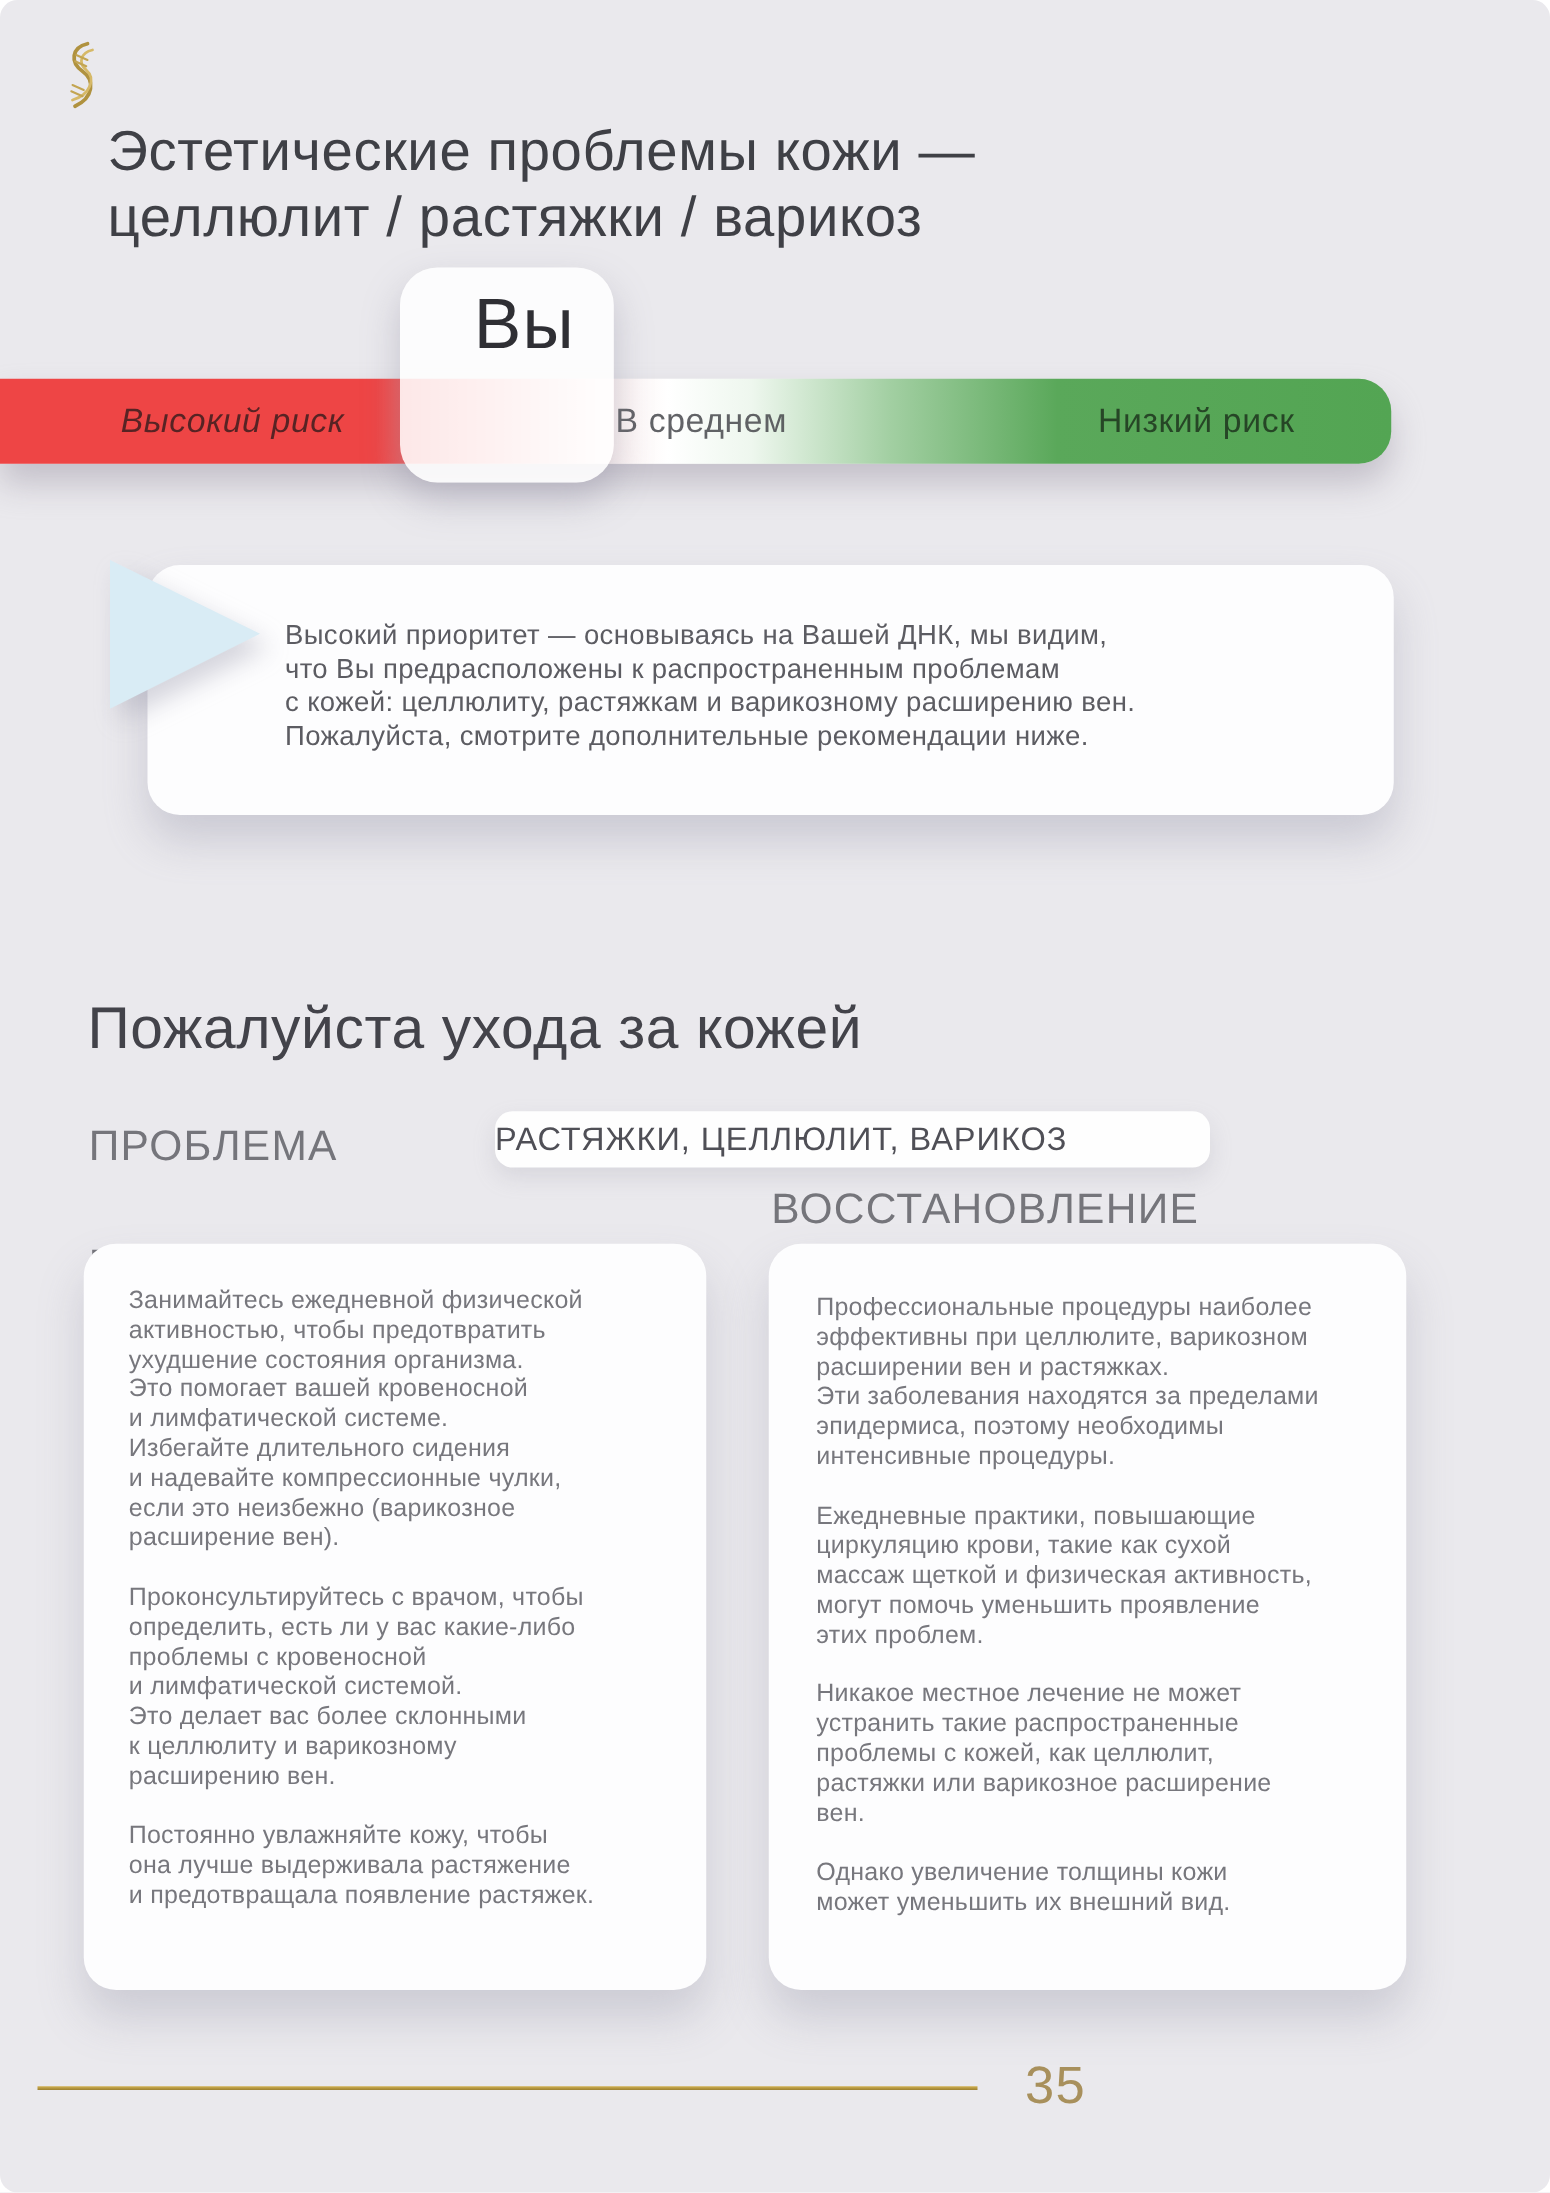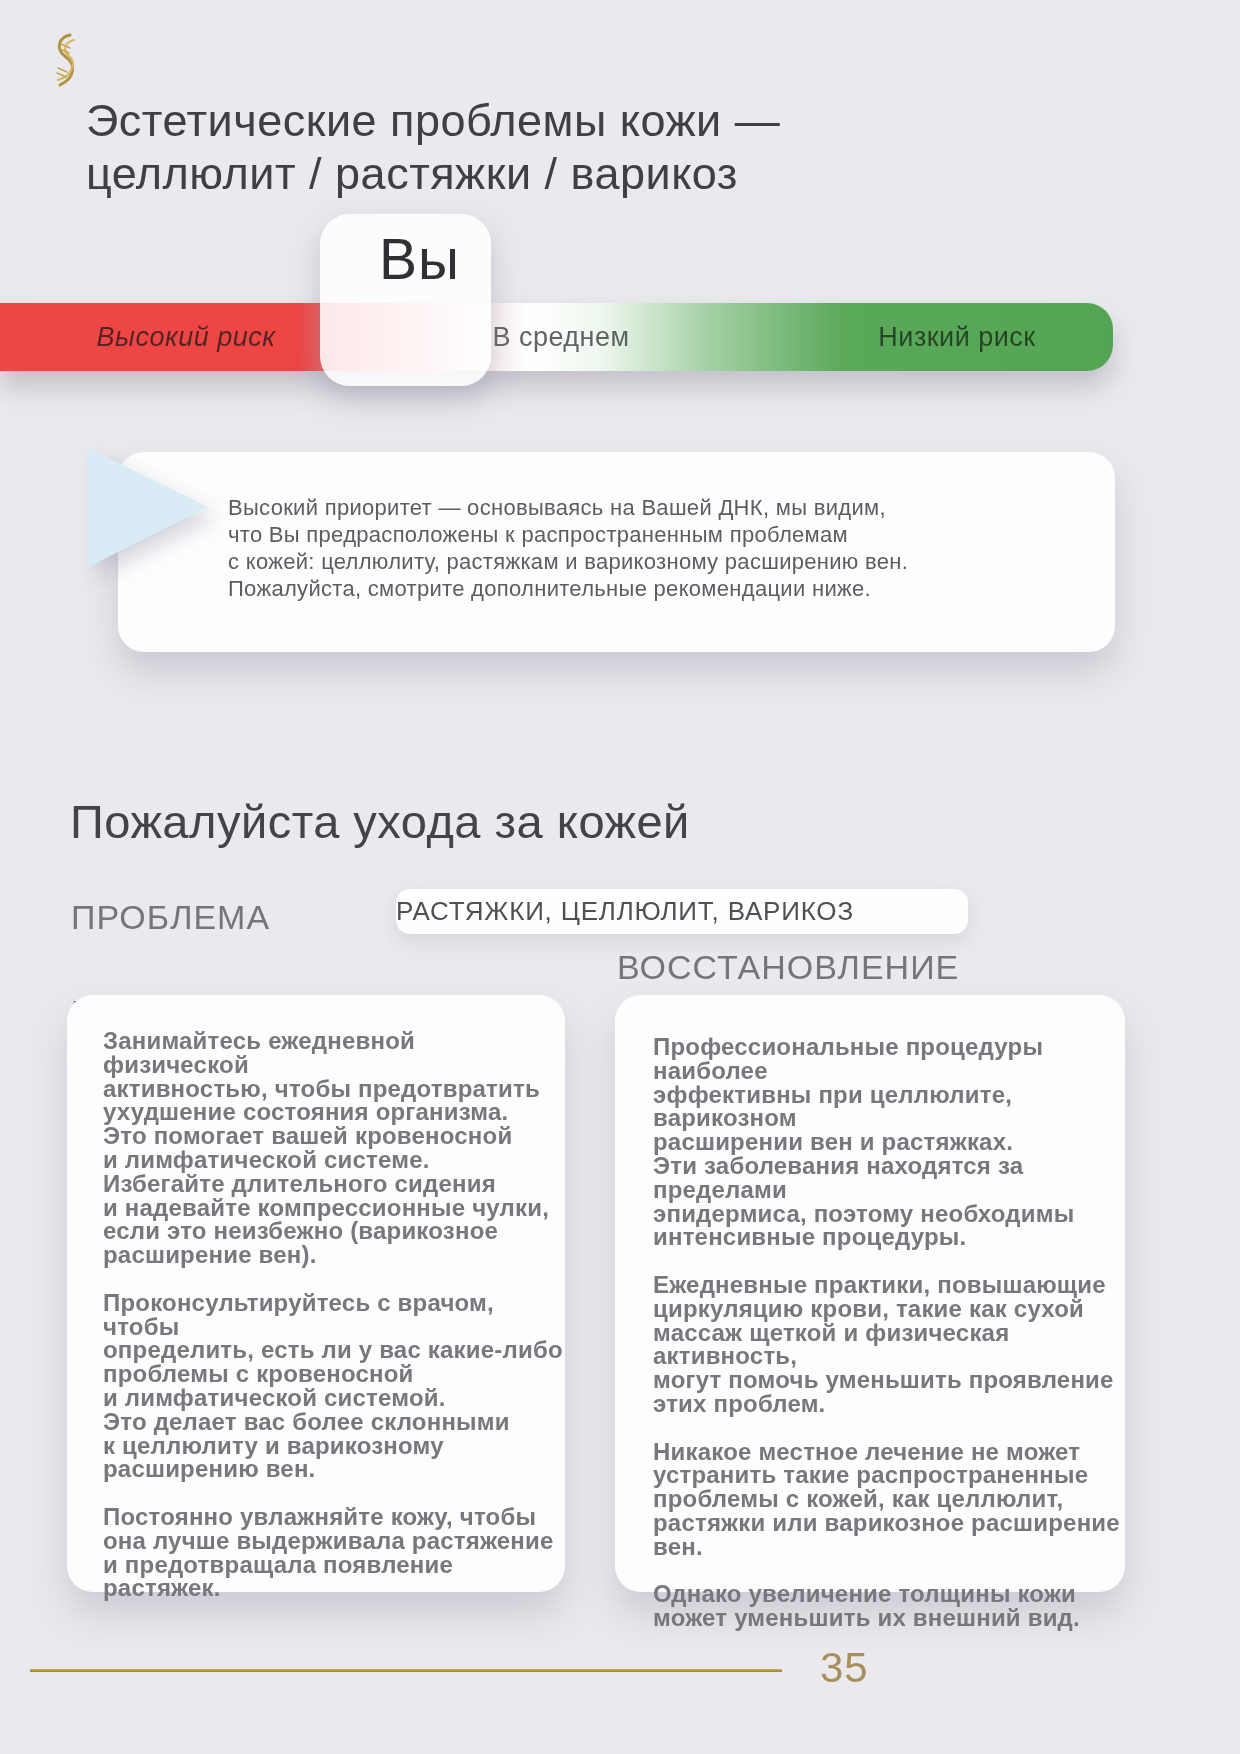--- a/index.html
+++ b/index.html
@@ -2,20 +2,21 @@
 <html lang="ru"><head>
 <meta charset="utf-8">
 <style>
   html,body{margin:0;padding:0;}
   body{font-family:"Liberation Sans", sans-serif;}
   #page{
     position:relative;
     width:1240px;height:1754px;
     background:#eae9ed;
     overflow:hidden;
+    border-radius:14px;
   }
   .abs{position:absolute;}
   
   #page-title{
     left:86px;top:94px;
     font-size:45px;line-height:53px;font-weight:300;
     color:#3f4046;letter-spacing:.5px;
     white-space:pre-line;
   }
   
@@ -83,21 +84,21 @@
   #recovery-label{left:617px;top:948px;}
   .strategy-card{
     top:995px;width:498px;height:597px;
     background:#fdfdfe;border-radius:26px;
     box-shadow:0 22px 36px rgba(140,140,160,.30);
   }
   #prevention-card{left:67px;}
   #recovery-card{left:615px;padding-left:12px;}
   .card-text{
     position:absolute;
-    font-size:24px;line-height:23.8px;font-weight:700;
+    font-size:20px;line-height:23.8px;font-weight:400;
     color:#77777d;letter-spacing:.2px;
     white-space:pre-line;
   }
   #prevention-card .card-text{left:36px;top:34px;}
   #recovery-card .card-text{left:38px;top:40px;}
   
   #footer-line{
     left:30px;top:1669px;width:752px;height:3px;
     background:linear-gradient(180deg,#d2b254,#9c7f2f);
   }

